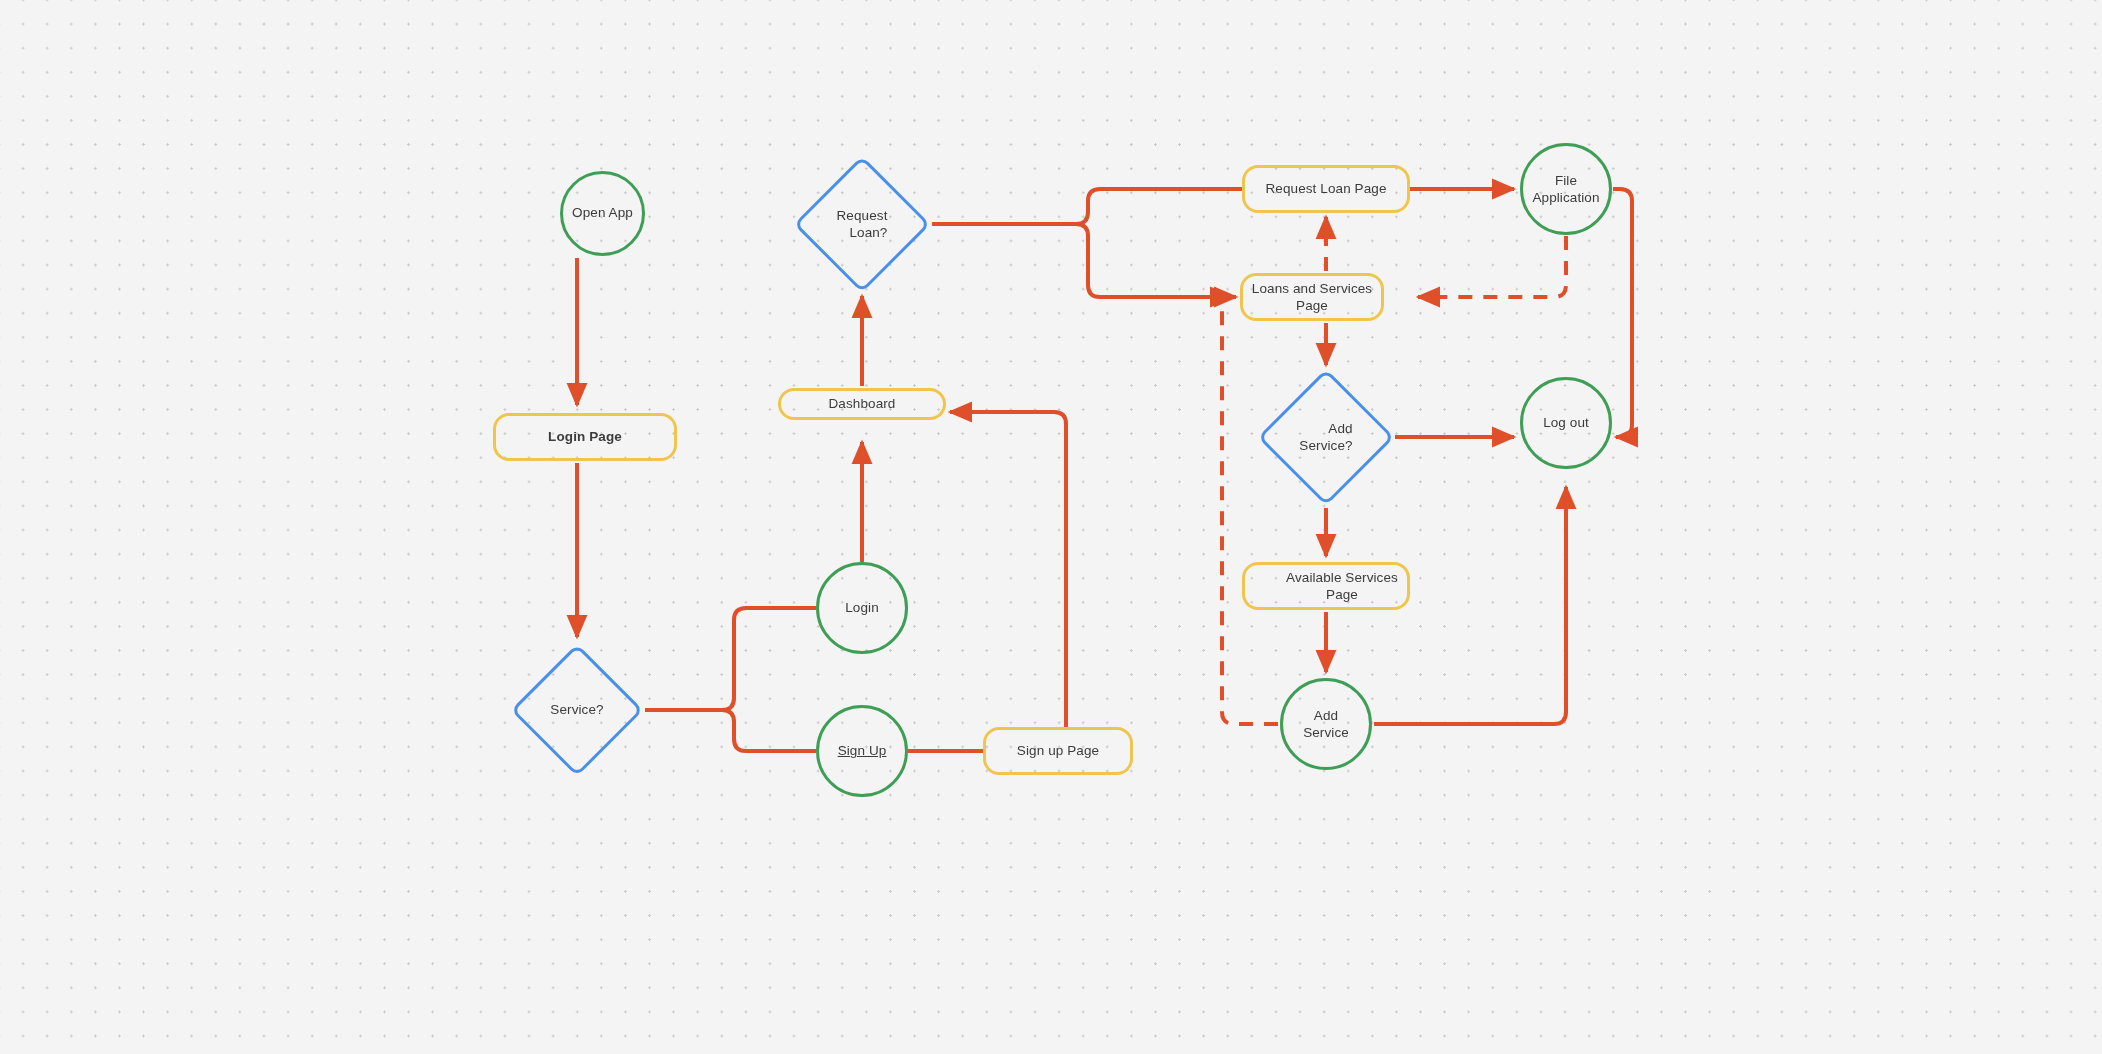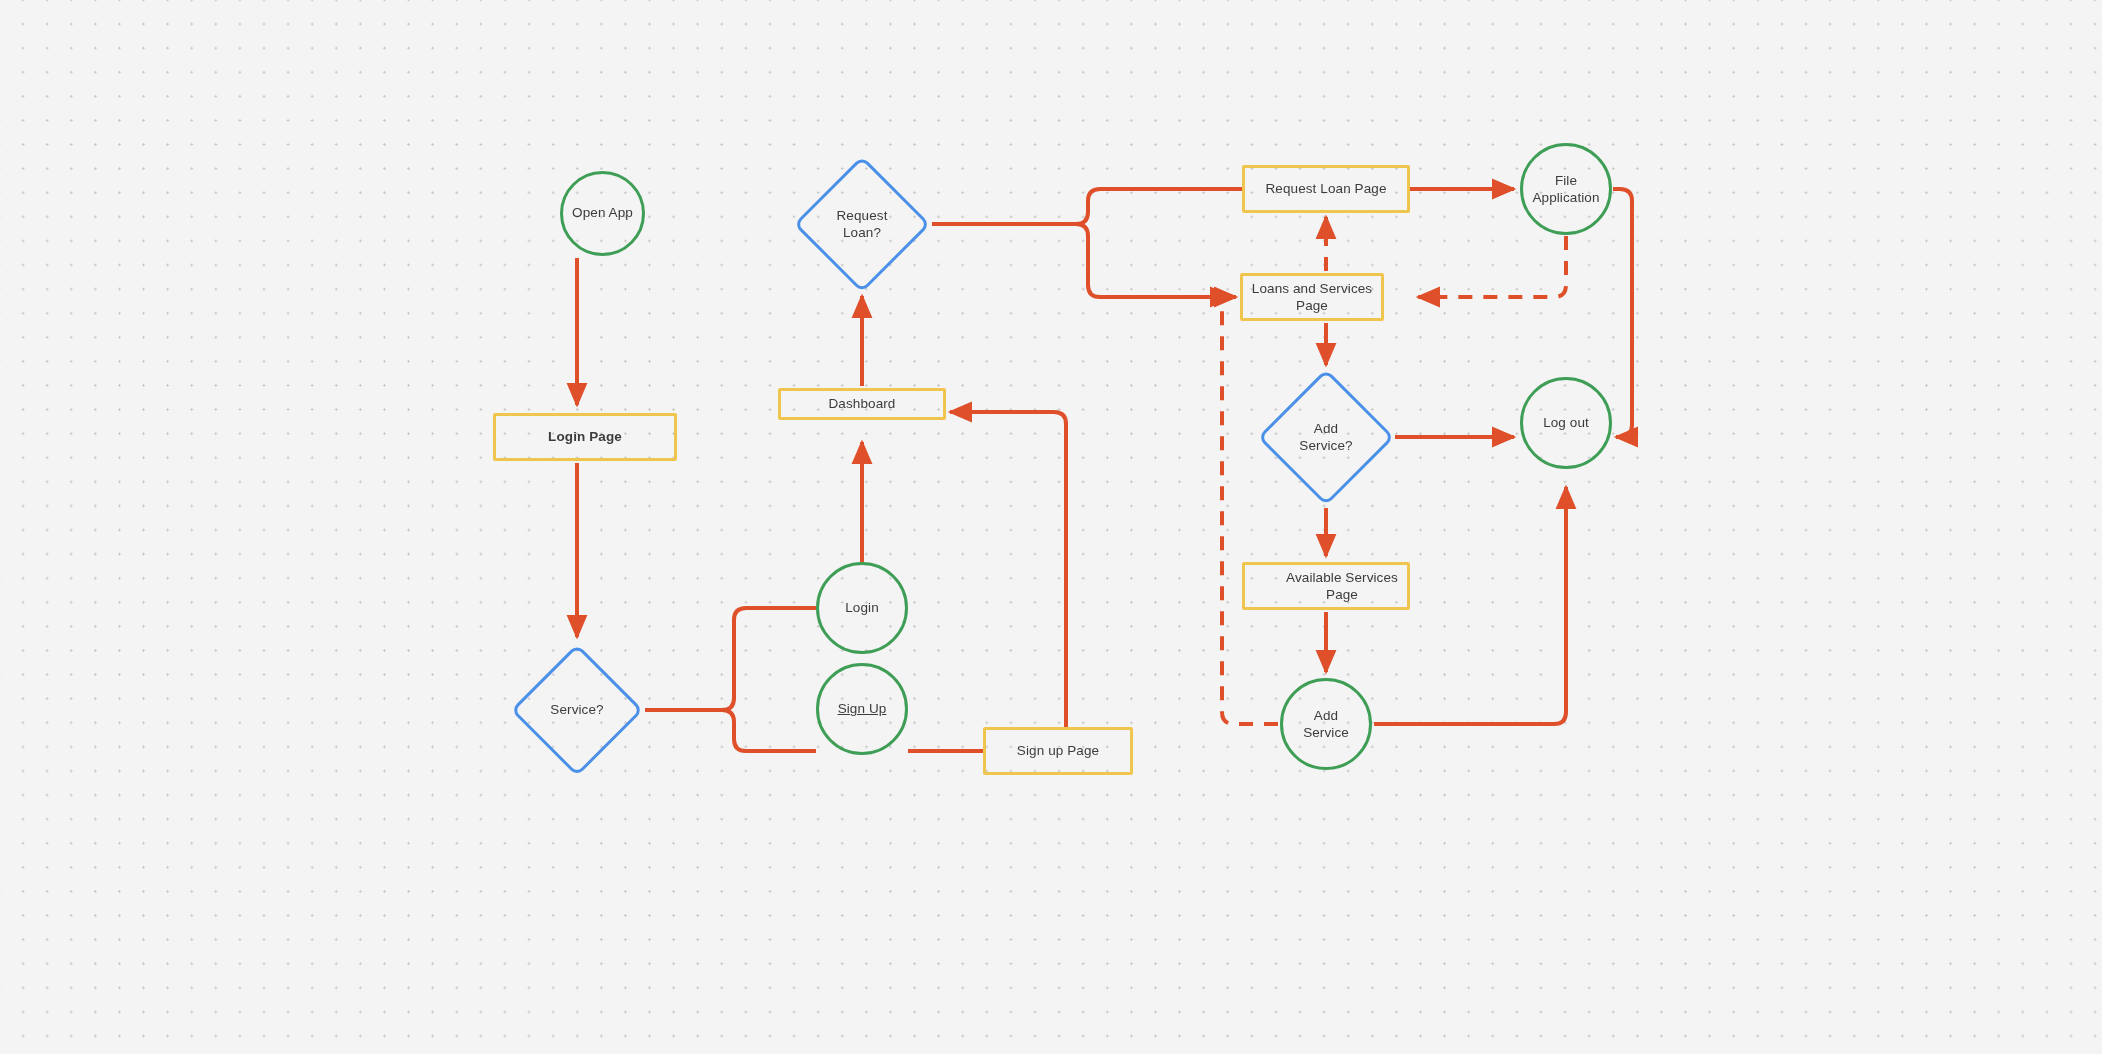--- a/index.html
+++ b/index.html
@@ -50,25 +50,26 @@
     pointer-events: none;
   }
   
   .n-circle {
     border: 3px solid #3f9e56;
     border-radius: 50%;
   }
   
   .n-rect {
     border: 3px solid #f0c54e;
-    border-radius: 2px;
+    border-radius: 16px;
   }
   
   .n-diamond {
     border: none;
+    text-align: right;
   }
   .n-diamond .dia {
     position: absolute;
     left: 50%;
     top: 50%;
     width: 71%;
     height: 71%;
     transform: translate(-50%, -50%) rotate(45deg);
     border: 3px solid #4a90e8;
     border-radius: 9px;
@@ -119,21 +120,21 @@
       <div class="node n-rect" style="left: 493px; top: 413px; width: 184px; height: 48px; border-color: rgb(240, 197, 78); font-weight: bold;">
         <span class="lbl">Login Page</span>
       </div>
       <div class="node n-diamond" style="left: 511px; top: 644px; width: 132px; height: 132px;">
         <span class="dia" style="border-color: rgb(74, 144, 232);"></span>
         <span class="lbl">Service?</span>
       </div>
       <div class="node n-circle" style="left: 816px; top: 562px; width: 92px; height: 92px; border-color: rgb(63, 158, 86);">
         <span class="lbl">Login</span>
       </div>
-      <div class="node n-circle" style="left: 816px; top: 663px; width: 92px; height: 92px; border-color: rgb(63, 158, 86); text-decoration: underline;">
+      <div class="node n-circle" style="left: 816px; top: 705px; width: 92px; height: 92px; border-color: rgb(63, 158, 86); text-decoration: underline;">
         <span class="lbl">Sign Up</span>
       </div>
       <div class="node n-rect" style="left: 983px; top: 727px; width: 150px; height: 48px; border-color: rgb(240, 197, 78);">
         <span class="lbl">Sign up Page</span>
       </div>
       <div class="node n-rect" style="left: 778px; top: 388px; width: 168px; height: 32px; border-color: rgb(240, 197, 78);">
         <span class="lbl">Dashboard</span>
       </div>
       <div class="node n-diamond" style="left: 794px; top: 156px; width: 136px; height: 136px;">
         <span class="dia" style="border-color: rgb(74, 144, 232);"></span>

